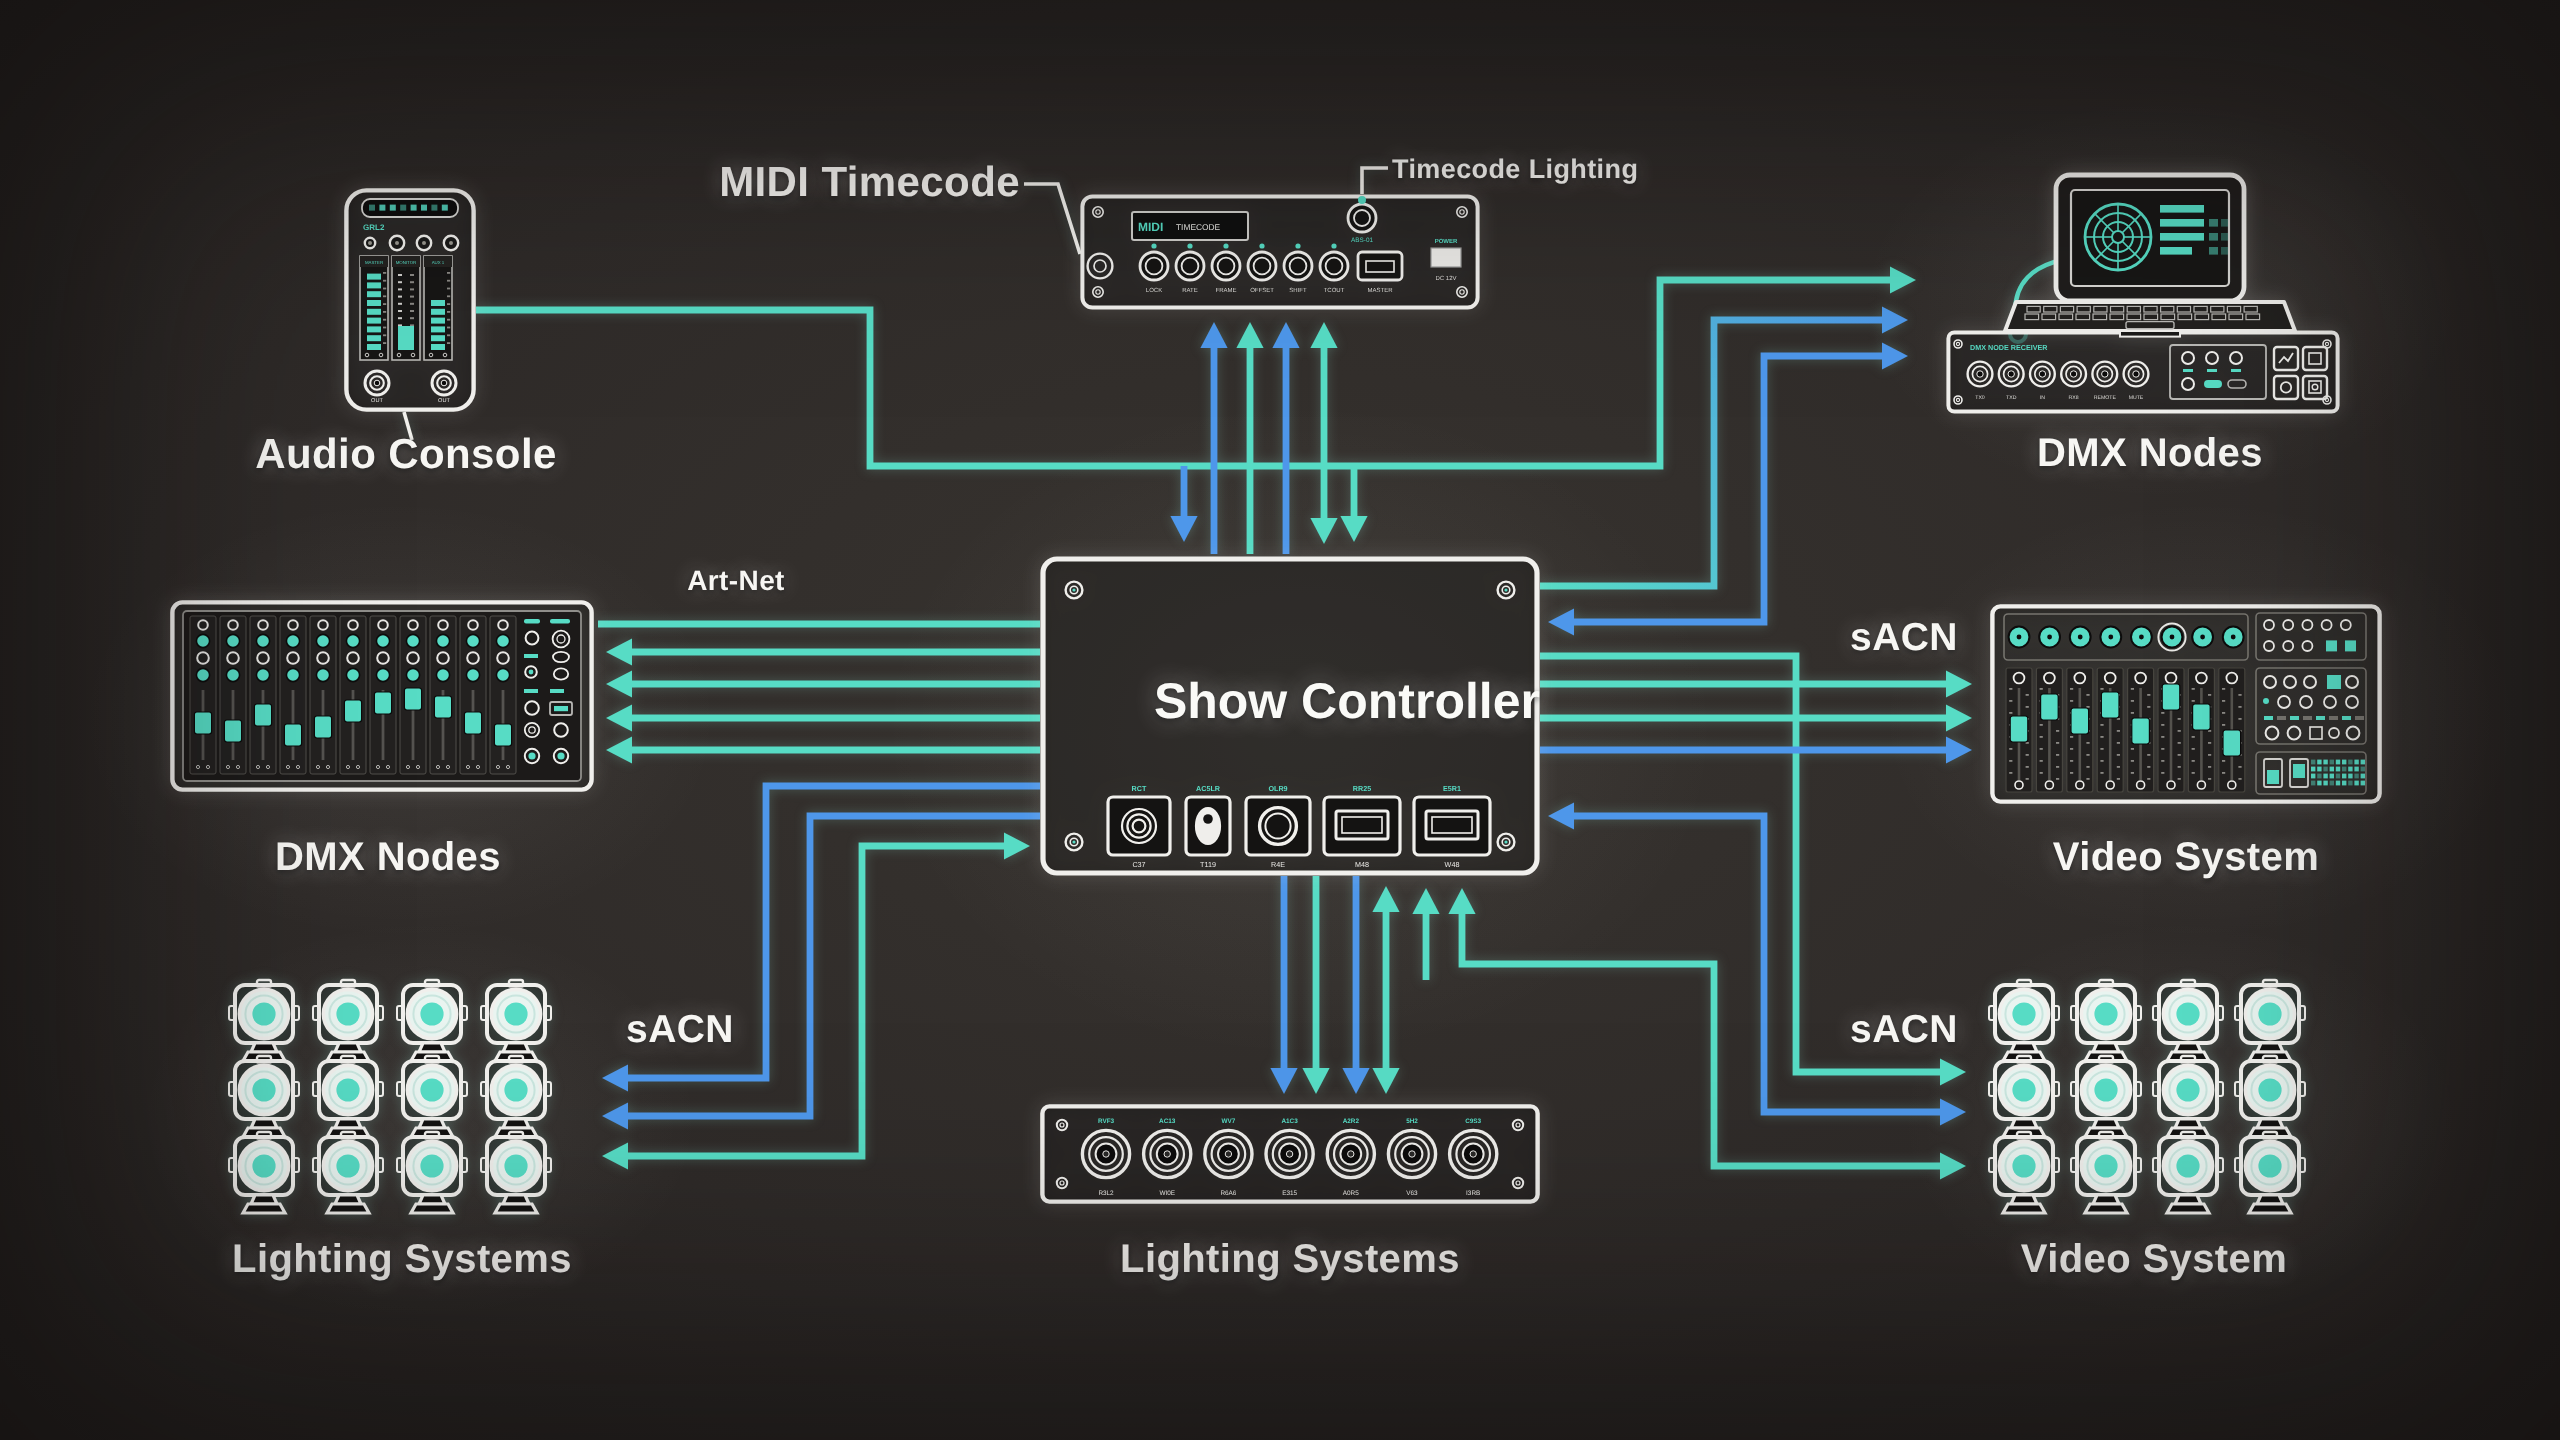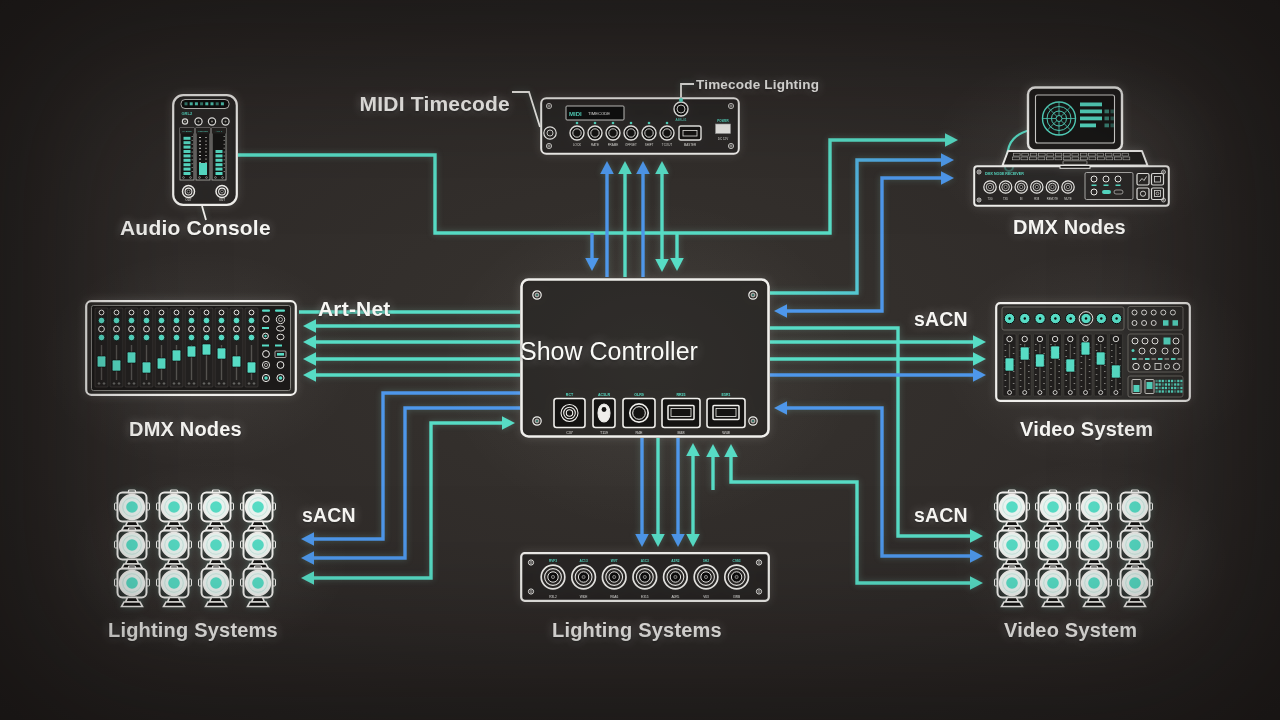--- a/index.html
+++ b/index.html
@@ -11,23 +11,23 @@
   .vignette{position:absolute;inset:0;z-index:6;pointer-events:none;
     box-shadow:inset 0 0 150px 55px rgba(8,6,6,.5);}
   .glowspot{position:absolute;z-index:0;pointer-events:none;border-radius:50%;
     background:radial-gradient(closest-side,rgba(235,235,228,.075),rgba(235,235,228,0));}
   #wires{position:absolute;left:0;top:0;z-index:1;
     filter:drop-shadow(0 0 3px rgba(150,235,220,.25));}
   .device{position:absolute;z-index:2;}
   .device svg{display:block;filter:drop-shadow(0 0 5px rgba(240,240,235,.20));}
   svg text{font-family:"Liberation Sans",sans-serif;}
   .biglabel{position:absolute;z-index:3;color:#f7f6f3;font-weight:bold;
-    text-align:left;letter-spacing:.2px;
+    text-align:center;letter-spacing:.2px;
     text-shadow:0 0 10px rgba(255,255,255,.35),0 1px 3px rgba(0,0,0,.65);}
-  .sc-title{position:absolute;z-index:3;color:#fafaf7;font-weight:normal;text-align:left;
+  .sc-title{position:absolute;z-index:3;color:#fafaf7;font-weight:bold;text-align:right;
     text-shadow:0 0 12px rgba(255,255,255,.4),0 1px 3px rgba(0,0,0,.6);}
 </style>
 </head>
 <body>
 
 <div class="glowspot" style="left:440px;top:200px;width:420px;height:330px;"></div>
 <div class="glowspot" style="left:40px;top:250px;width:320px;height:220px;"></div>
 <div class="glowspot" style="left:940px;top:250px;width:320px;height:220px;"></div>
 <div class="glowspot" style="left:930px;top:50px;width:300px;height:200px;"></div>
 <div class="glowspot" style="left:70px;top:460px;width:280px;height:200px;"></div>
@@ -967,27 +967,27 @@
       <circle cx="216.60000000000002" cy="25" r="11.8" fill="none" stroke="#F0EFEC" stroke-width="1.7"></circle>
       <circle cx="216.60000000000002" cy="25" r="8.4" fill="none" stroke="#F0EFEC" stroke-width="1.1"></circle>
       <circle cx="216.60000000000002" cy="25" r="5.2" fill="#0d0c0c" stroke="#F0EFEC" stroke-width="1"></circle>
       <circle cx="216.60000000000002" cy="25" r="1.6" fill="#2a2928" stroke="#F0EFEC" stroke-width="0.5"></circle>
       <text x="216.60000000000002" y="9.5" font-size="3.2" fill="#57DCC5" text-anchor="middle" font-weight="bold">C9S3</text>
       <text x="216.60000000000002" y="45.5" font-size="3.2" fill="#e8e7e4" text-anchor="middle" font-weight="normal">I3RB</text>
     </svg>
   </div>
 
 <div class="biglabel" style="left:120px;top:216px;width:166px;font-size:21px;">Audio Console</div>
-<div class="biglabel" style="left:348px;top:80px;width:162px;font-size:21px;text-align:right;margin-top:12px;">MIDI Timecode</div>
+<div class="biglabel" style="left:348px;top:80px;width:162px;font-size:21px;text-align:right;">MIDI Timecode</div>
 <div class="biglabel" style="left:696px;top:77px;width:160px;font-size:13.5px;font-weight:600;text-align:left;">Timecode Lighting</div>
 <div class="biglabel" style="left:1013px;top:216px;width:124px;font-size:20px;">DMX Nodes</div>
 <div class="biglabel" style="left:129px;top:418px;width:130px;font-size:20px;">DMX Nodes</div>
 <div class="sc-title" style="left:520px;top:337px;width:250px;font-size:25px;">Show Controller</div>
 <div class="biglabel" style="left:1020px;top:418px;width:146px;font-size:20px;">Video System</div>
 <div class="biglabel" style="left:108px;top:619px;width:186px;font-size:20px;">Lighting Systems</div>
 <div class="biglabel" style="left:552px;top:619px;width:186px;font-size:20px;">Lighting Systems</div>
 <div class="biglabel" style="left:1004px;top:619px;width:146px;font-size:20px;">Video System</div>
-<div class="biglabel" style="left:318px;top:297px;width:100px;font-size:21px;">Art-Net</div>
+<div class="biglabel" style="left:318px;top:282px;width:100px;font-size:14px;">Art-Net</div>
 <div class="biglabel" style="left:914px;top:308px;width:76px;font-size:19.5px;">sACN</div>
 <div class="biglabel" style="left:302px;top:504px;width:76px;font-size:19.5px;">sACN</div>
 <div class="biglabel" style="left:914px;top:504px;width:76px;font-size:19.5px;">sACN</div>
 
 <div class="vignette"></div>
 
 </body></html>

